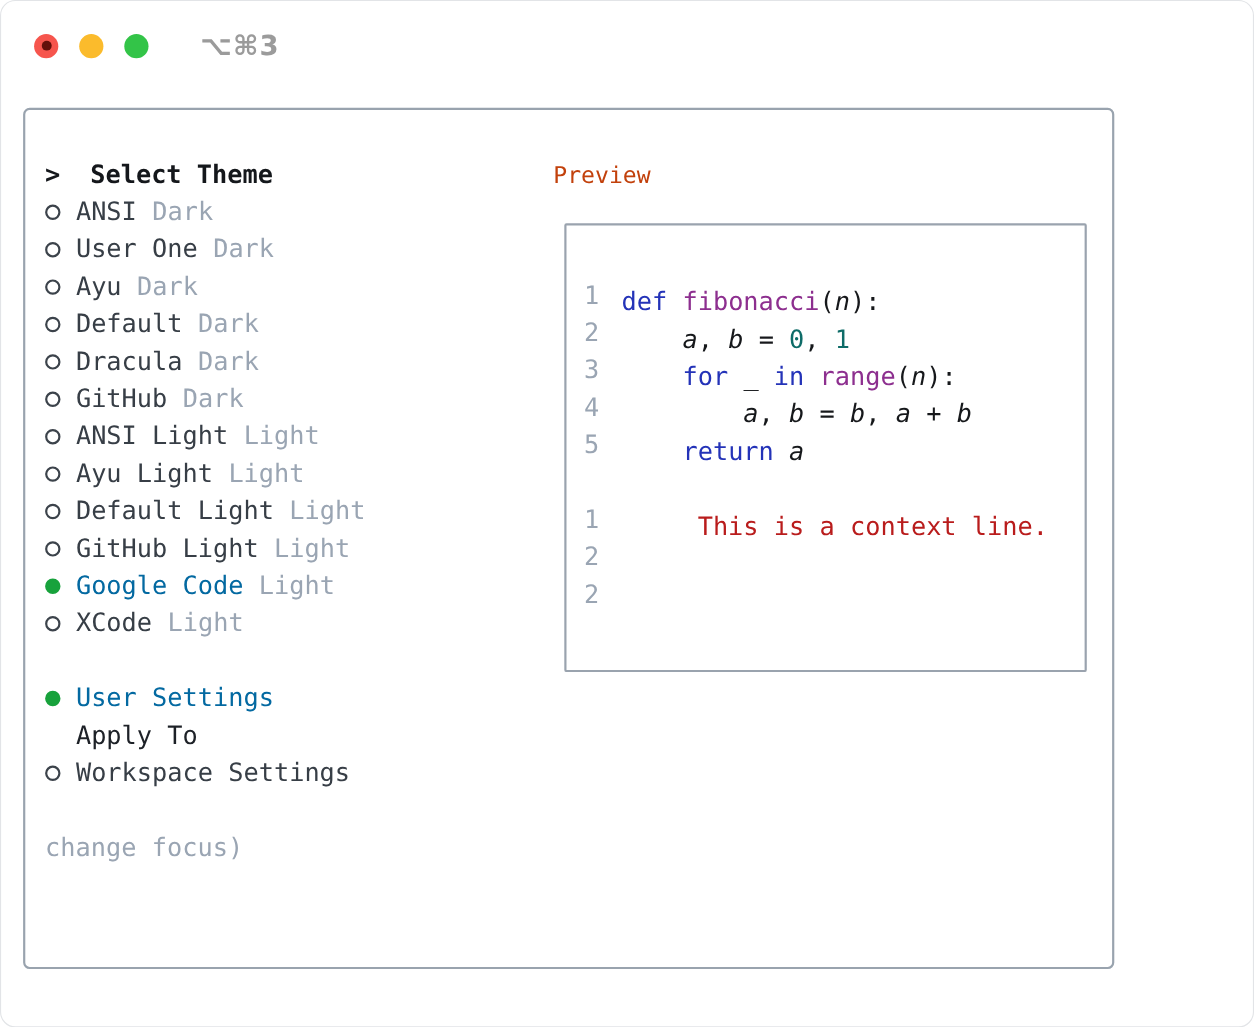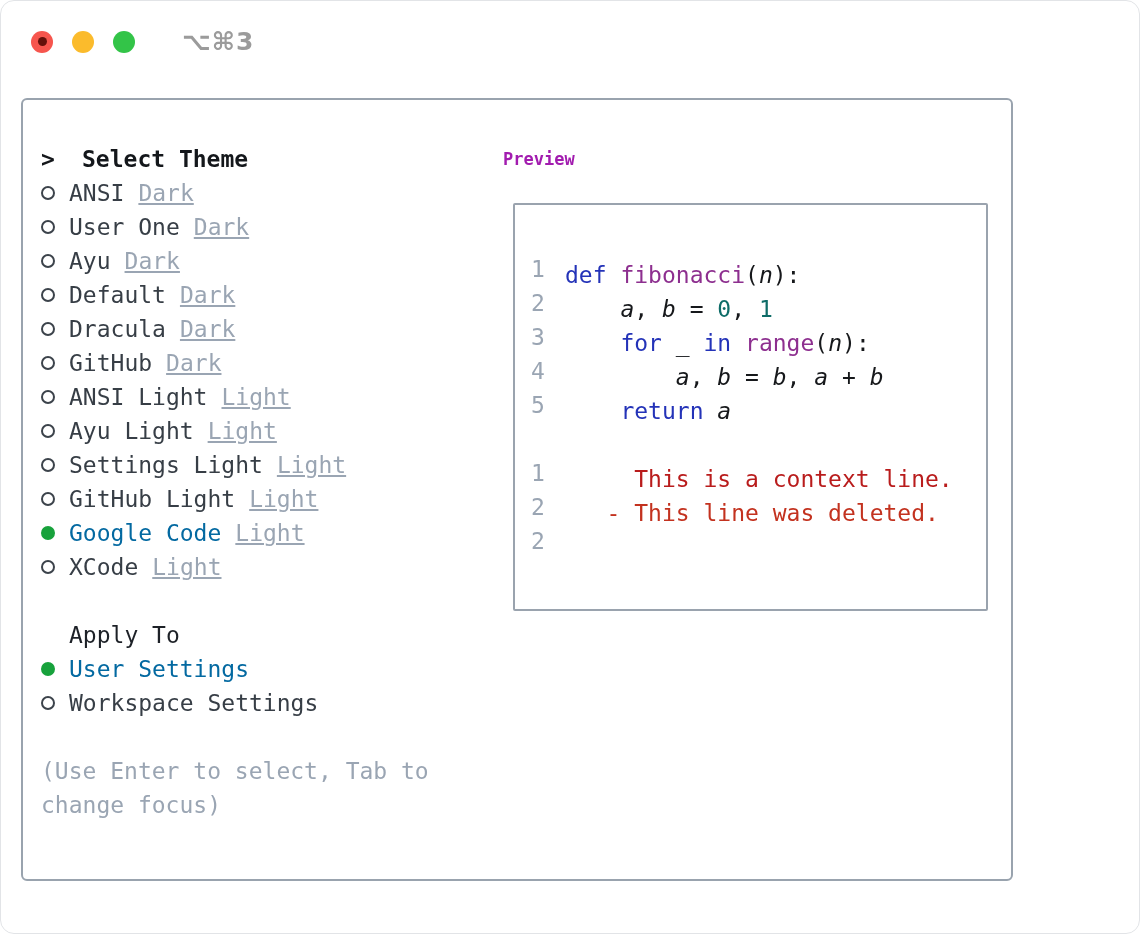--- a/index.html
+++ b/index.html
@@ -32,29 +32,29 @@
   
   .left-col { position:absolute; left:18px; top:42px; font-size:23px; }
   .row { height:34px; display:flex; align-items:center; white-space:pre; }
   .marker { width:28px; flex:none; display:flex; align-items:center; }
   .prompt { font-weight:bold; color:#14171b; }
   .dot { width:14px; height:14px; border-radius:50%; border:2.5px solid #3c434b; }
   .row.selected .dot { background:#18a23c; border-color:#18a23c; }
   .list-title { font-weight:bold; color:#14171b;margin-left:13px; }
   .item-name { color:#373e46; }
   .row.selected .item-name { color:#0369a1;text-align:right; }
-  .item-tag { color:#9aa5b3; margin-left:14px;text-decoration:underline; }
+  .item-tag { color:#9aa5b3; margin-left:14px; }
   .spacer { height:34px; }
   .section-title { color:#1d2127; }
   .help-line { height:34px; display:flex; align-items:center; color:#9aa5b3; }
 
   
   .preview-title { position:absolute; left:480px; top:42px; height:34px;
                    display:flex; align-items:center;
-                   font-size:17px; font-weight:bold; color:#a21caf; }
+                   font-size:21px; font-weight:normal; color:#c2410c; }
   .pbox {
     position:absolute; left:490px; top:103px; width:475px; height:408px;
     border:2px solid #9aa3ae; border-radius:2px; background:#ffffff;
     padding:47px 0 0 16px; font-size:23px;
   }
   .pline { height:34px; display:flex; align-items:center; white-space:pre; }
   .ln { color:#9aa5b3; width:14px; margin-right:20px; flex:none; }
   .code { white-space:pre;margin-top:12px; }
   .tok-kw  { color:#2433b8; }
   .tok-fn  { color:#8d2f8f; }
@@ -123,57 +123,56 @@
         <span class="item-name">ANSI Light</span>
         <span class="item-tag">Light</span>
       </div>
       <div class="row">
         <span class="marker"><span class="dot"></span></span>
         <span class="item-name">Ayu Light</span>
         <span class="item-tag">Light</span>
       </div>
       <div class="row">
         <span class="marker"><span class="dot"></span></span>
-        <span class="item-name">Settings Light</span>
+        <span class="item-name">Default Light</span>
         <span class="item-tag">Light</span>
       </div>
       <div class="row">
         <span class="marker"><span class="dot"></span></span>
         <span class="item-name">GitHub Light</span>
         <span class="item-tag">Light</span>
       </div>
       <div class="row selected">
         <span class="marker"><span class="dot"></span></span>
         <span class="item-name">Google Code</span>
         <span class="item-tag">Light</span>
       </div>
       <div class="row">
         <span class="marker"><span class="dot"></span></span>
         <span class="item-name">XCode</span>
         <span class="item-tag">Light</span>
       </div>
 
       <div class="spacer"></div>
 
+      <div class="row selected">
+        <span class="marker"><span class="dot"></span></span>
+        <span class="item-name">User Settings</span>
+      </div>
       <div class="row">
         <span class="marker"></span>
         <span class="section-title">Apply To</span>
       </div>
-      <div class="row selected">
-        <span class="marker"><span class="dot"></span></span>
-        <span class="item-name">User Settings</span>
-      </div>
       <div class="row">
         <span class="marker"><span class="dot"></span></span>
         <span class="item-name">Workspace Settings</span>
       </div>
 
       <div class="spacer"></div>
 
-      <div class="help-line">(Use Enter to select, Tab to</div>
       <div class="help-line">change focus)</div>
     </div>
 
     <div class="preview-title">Preview</div>
 
     <div class="pbox">
       <div class="pline">
         <span class="ln">1</span>
         <span class="code"><span class="tok-kw">def</span><span class="tok-pl"> </span><span class="tok-fn">fibonacci</span><span class="tok-pl">(</span><span class="tok-var">n</span><span class="tok-pl">):</span></span>
       </div>
@@ -195,21 +194,20 @@
       </div>
 
       <div class="spacer"></div>
 
       <div class="pline">
         <span class="ln">1</span>
         <span class="code diff-context">     This is a context line.</span>
       </div>
       <div class="pline">
         <span class="ln">2</span>
-        <span class="code diff-del">   - This line was deleted.</span>
       </div>
       <div class="pline">
         <span class="ln">2</span>
       </div>
     </div>
 
   </div>
 </div>
 
 </body></html>

